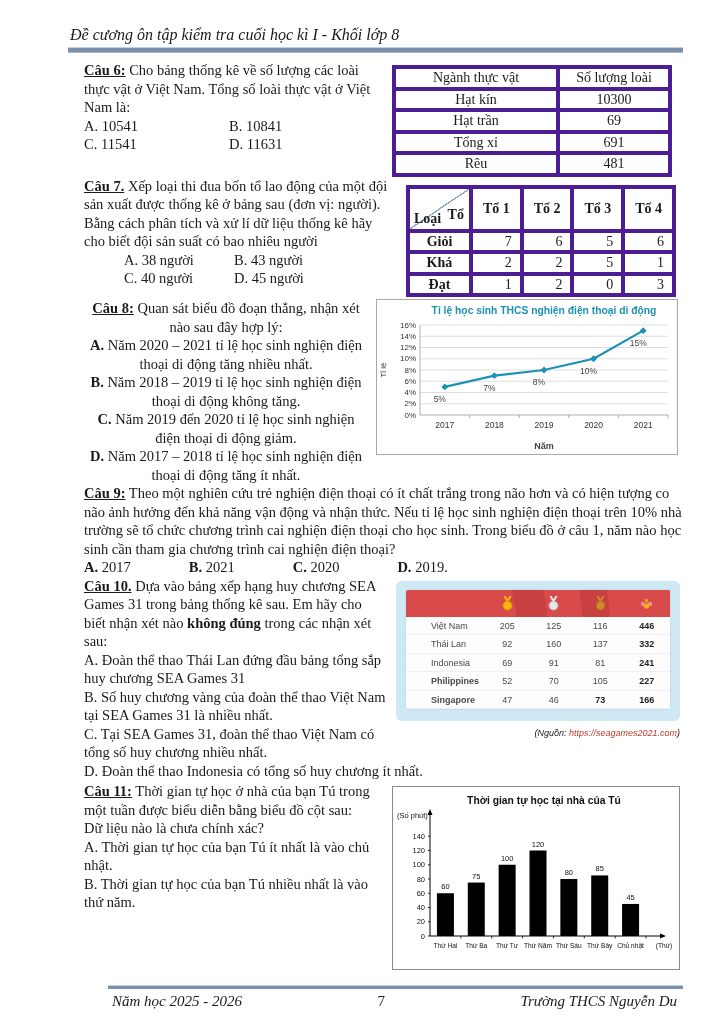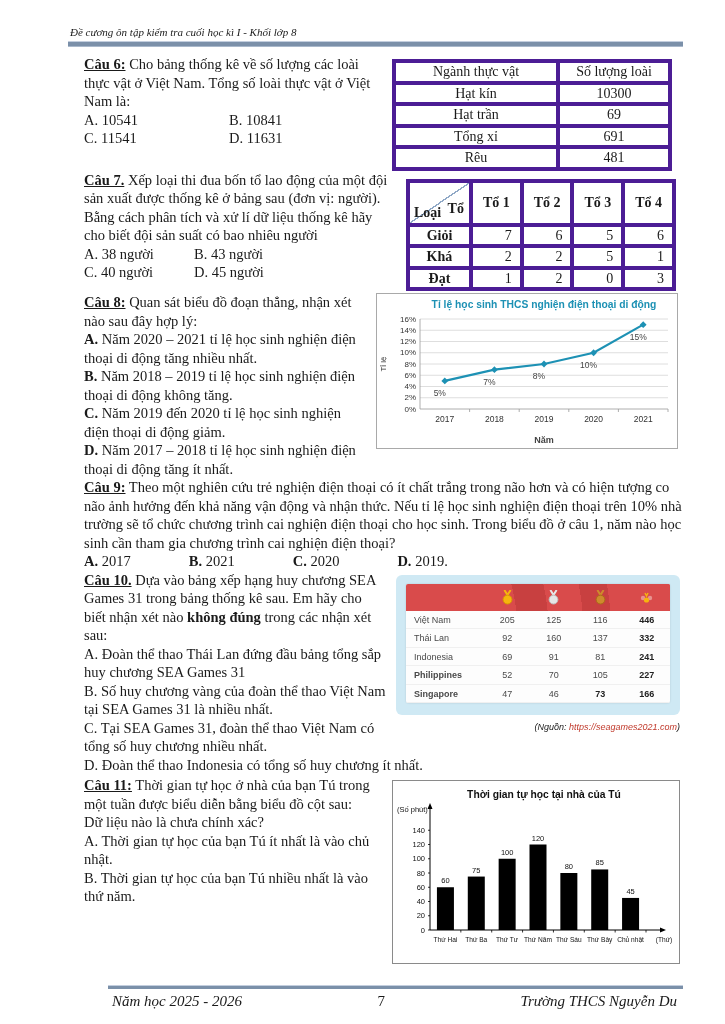--- a/index.html
+++ b/index.html
@@ -1,29 +1,29 @@
 <!DOCTYPE html>
 <html><head>
 <meta charset="utf-8">
 <style>
   html,body{margin:0;padding:0;background:#fff;}
   body{width:725px;height:1024px;font-family:"Liberation Serif",serif;color:#1a1a1a;}
   .page{box-sizing:border-box;width:725px;height:1024px;padding:26px 42px 14px 68px;display:flex;flex-direction:column;}
   
-  .hdr-title{font-style:italic;font-size:11px;padding-left:2px;}
+  .hdr-title{font-style:italic;font-size:16px;padding-left:2px;}
   .rule{height:4px;margin-top:3px;border-top:1px solid #c3cede;background:#7b90a9;border-bottom:1px solid #a9b8cb;}
   .content{flex:1;padding-left:16px;padding-top:8px;font-size:14.5px;line-height:18.5px;}
   p{margin:0;}
   .qlabel{font-weight:bold;text-decoration:underline;margin-top:8px;}
   .bold{font-weight:bold;}
   .qrow{display:flex;align-items:flex-start;}
   .qcol{flex:none;}
   
   .ans2{display:grid;grid-template-columns:145px auto;}
-  .ans2b{display:grid;grid-template-columns:110px auto;}
+  .ans2b{display:grid;grid-template-columns:110px auto;margin-left:40px;}
   .ans-flex{display:flex;gap:58px;}
   
   table.tbl{border-collapse:collapse;font-size:14px;}
   table.tbl td,table.tbl th{border:4px solid #4c1d95;padding:0 5px;line-height:17.5px;}
   .tbl6{width:280px;margin-left:12px;margin-top:4px;}
   .tbl6 th,.tbl6 td{text-align:center;}
   .tbl6 th{font-weight:normal;}
   .tbl6 .c1{width:150px;}
   .tbl7{width:270px;margin-left:10px;margin-top:8px;}
   .tbl7 th{width:50px;}
@@ -35,21 +35,21 @@
   
   svg text{font-family:"Liberation Sans",sans-serif;}
   .chart-box{flex:none;}
   
   .medal-col{flex:none;width:284px;font-family:"Liberation Sans",sans-serif;}
   .medal-wrap{background:#cfe9f4;border-radius:6px;padding:9px 10px 12px 10px;}
   .medal-card{background:#fdfdfd;border-radius:2px;overflow:hidden;box-shadow:0 0 2px rgba(0,0,0,.15);}
   .medal-head{background:radial-gradient(circle at -30% 180%,transparent 55%,#c84040 55%,#c84040 64%,#d94b4b 64%,#d94b4b 74%,#c84040 74%,#c84040 82%,#d94b4b 82%),#d94b4b;display:grid;grid-template-columns:78px 1fr 1fr 1fr 1fr;align-items:center;height:27px;}
   .medal-head .ic{text-align:center;line-height:0;}
   .medal-row{display:grid;grid-template-columns:78px 1fr 1fr 1fr 1fr;align-items:center;height:17.5px;font-size:9px;color:#4a4a4a;border-bottom:1px solid #f0f0f0;}
-  .medal-row .m-country{padding-left:8px;}
+  .medal-row .m-country{padding-left:25px;}
   .medal-row .m-num{text-align:center;}
   .medal-row .m-total{text-align:center;font-weight:bold;color:#222;}
   .medal-src{text-align:right;font-size:9px;font-style:italic;margin-top:3px;color:#222;}
   .src-url{color:#c0392b;}
   
   .footer{margin-top:6px;margin-left:40px;}
   .frule{height:3px;border-top:1px solid #c3cede;background:#7b90a9;}
   .frow{display:flex;justify-content:space-between;align-items:baseline;font-size:15px;padding:4px 6px 0 4px;}
   .fit{font-style:italic;}
 </style>
@@ -141,21 +141,21 @@
           <td class="rowlab">Đạt</td>
           <td class="num">1</td>
           <td class="num">2</td>
           <td class="num">0</td>
           <td class="num">3</td>
         </tr>
       </tbody>
         </table>
     </div>
 
-    <div class="qrow" style="margin-top:2px;">
+    <div class="qrow" style="margin-top:2px;text-align:center;">
       <div class="qcol" style="width:284px;">
         <p><span class="qlabel">Câu 8:</span><span> Quan sát biểu đồ đoạn thẳng, nhận xét nào sau đây hợp lý:</span></p>
         <p><span class="bold">A.</span><span> Năm 2020 – 2021 tỉ lệ học sinh nghiện điện thoại di động tăng nhiều nhất.</span></p>
         <p><span class="bold">B.</span><span> Năm 2018 – 2019 tỉ lệ học sinh nghiện điện thoại di động không tăng.</span></p>
         <p><span class="bold">C.</span><span> Năm 2019 đến 2020 tỉ lệ học sinh nghiện điện thoại di động giảm.</span></p>
         <p><span class="bold">D.</span><span> Năm 2017 – 2018 tỉ lệ học sinh nghiện điện thoại di động tăng ít nhất.</span></p>
       </div>
       <div class="chart-box" style="margin-left:8px;">
         <svg id="line-chart" width="302" height="156" viewBox="0 0 302 156">
             <rect x="0.5" y="0.5" width="301" height="155" fill="#fff" stroke="#a9a9a9"></rect>

